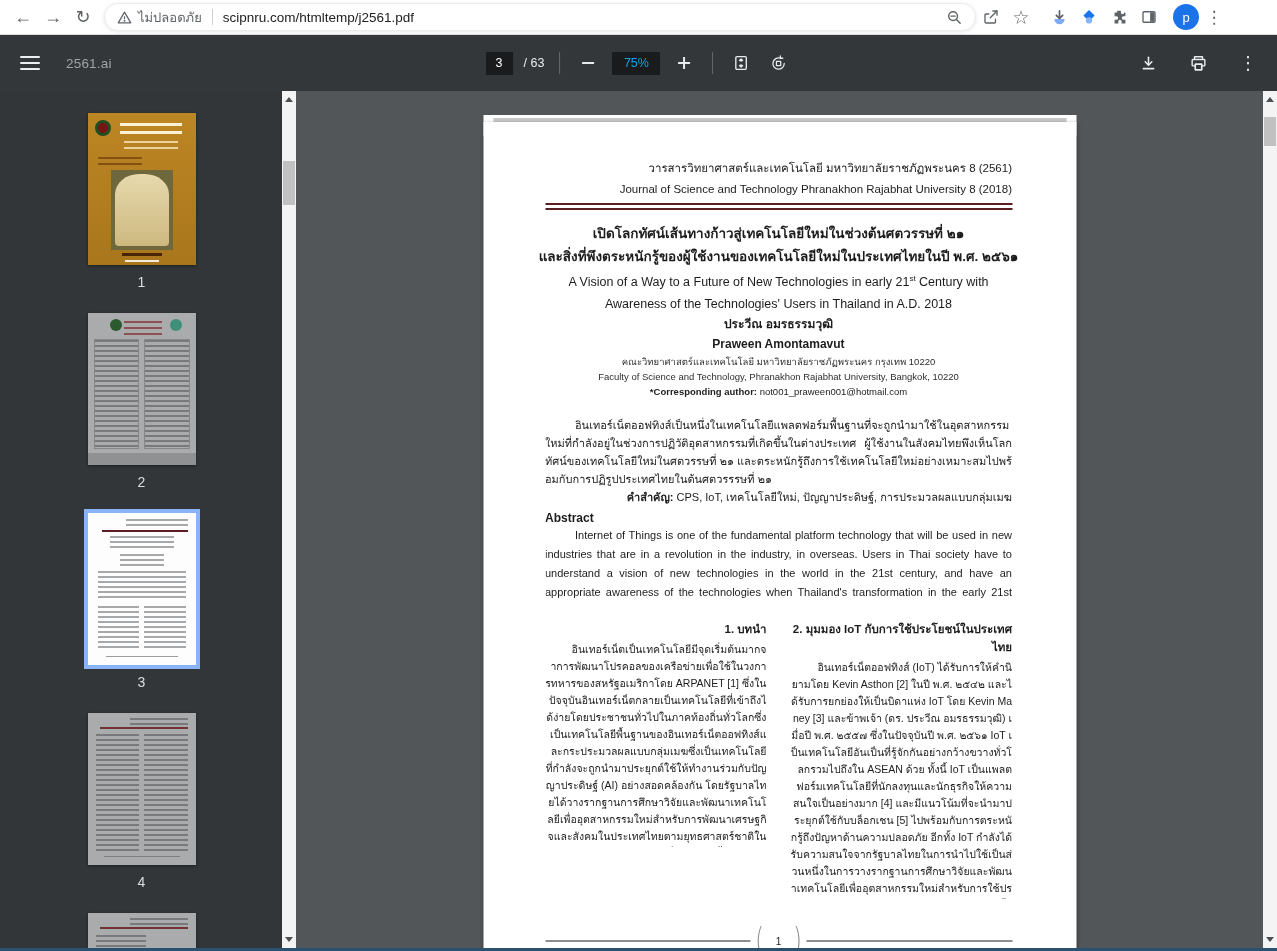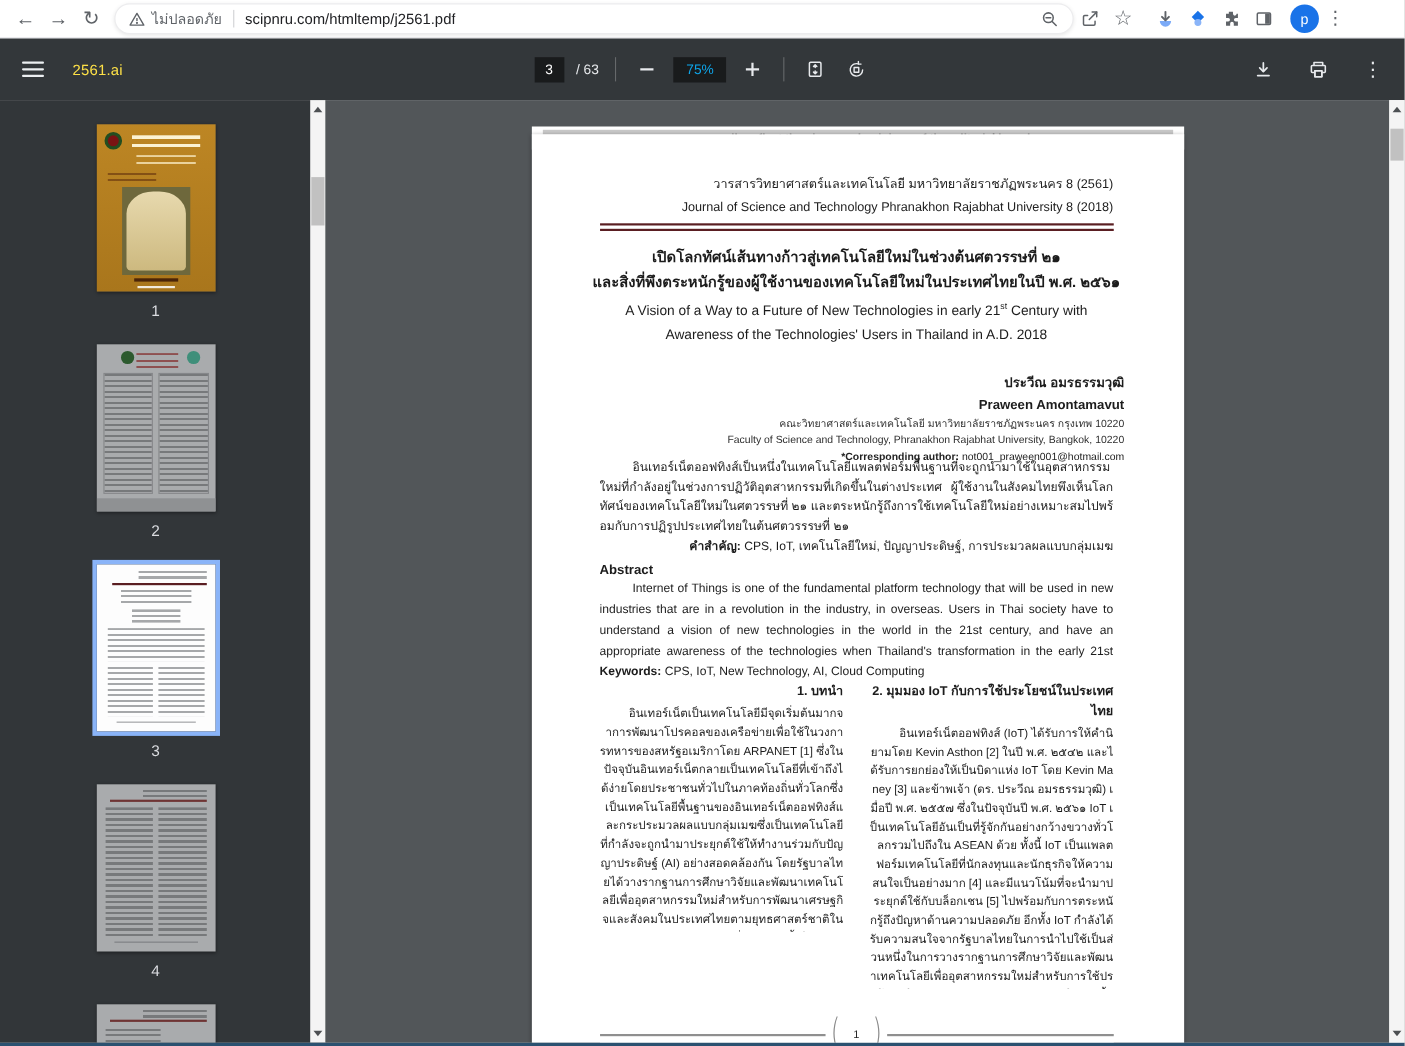--- a/index.html
+++ b/index.html
@@ -40,21 +40,21 @@
   .kebab-glyph{ font-size:17px; letter-spacing:0; }
 
   
   .pdf-toolbar{
     position:absolute; top:35px; left:0; right:0; height:56px;
     background:#33373a; color:#e8eaed; display:flex; align-items:center;
   }
   .hamburger{ width:20px; height:14px; margin-left:20px; display:flex; flex-direction:column;
     justify-content:space-between; cursor:pointer; }
   .hamburger span{ display:block; height:2px; background:#eceff1; border-radius:1px; }
-  .pdf-title{ margin-left:26px; font-size:13.5px; color:#fde047; letter-spacing:.2px; }
+  .pdf-title{ margin-left:26px; font-size:13.5px; color:#a3a3a3; letter-spacing:.2px; }
   .pdf-center{
     position:absolute; left:50%; top:0; height:100%; transform:translateX(-50%);
     display:flex; align-items:center; gap:11px;
   }
   .page-box{ min-width:27px; height:23px; background:#191b1c; color:#fff; font-size:12.5px;
     display:flex; align-items:center; justify-content:center; padding:0 5px; }
   .page-total{ font-size:12.5px; color:#e8eaed; }
   .vsep{ width:1px; height:22px; background:rgba(255,255,255,.25); margin:0 4px; }
   .zoom-box{ width:48px; height:23px; background:#191b1c; color:#0ea5e9; font-size:12.5px;
     display:flex; align-items:center; justify-content:center; }
@@ -129,21 +129,21 @@
 
   .jheader{ position:absolute; left:0; right:0; top:36px; text-align:right;
     font-size:11.5px; line-height:21px; color:#222; }
   .red-rule{ position:absolute; left:0; right:0; top:81px; height:7px;
     border-top:2px solid #5a1e22; border-bottom:2px solid #5a1e22; }
   .title-block{ position:absolute; left:-10px; right:-10px; top:100px; height:94px; overflow:hidden; text-align:center; }
   .title-th{ font-weight:bold; font-size:13.5px; line-height:23px; }
   .title-en{ font-size:12.5px; line-height:22px; }
   .title-en sup{ font-size:8px; }
 
-  .authors{ position:absolute; left:-10px; right:-10px; top:216px; height:88px; overflow:hidden; text-align:right; }
+  .authors{ position:absolute; left:-10px; right:-10px; top:192px; height:88px; overflow:hidden; text-align:center; }
   .auth-name{ font-weight:bold; font-size:12px; line-height:20px; }
   .affil{ font-size:9.5px; line-height:15px; color:#2e2e2e; }
   .corr{ font-size:9.5px; line-height:16px; color:#222; }
   .corr b{ font-weight:bold; }
 
   .abs-th{ position:absolute; left:0; right:0; top:294px; height:112px; overflow:hidden; }
   .abs-en{ position:absolute; left:0; right:0; top:388px; height:134px; overflow:hidden; }
   .abs-head{ font-weight:bold; font-size:12px; line-height:16px; }
   .abs-body{ margin:0; text-align:justify; text-indent:30px; font-size:11px; line-height:18px; overflow:hidden; }
   .abs-th .abs-body{ height:72px; }
@@ -426,21 +426,20 @@
         </div>
 
         <div class="abs-th">
           <p class="abs-body th-wrap">อินเทอร์เน็ตออฟทิงส์เป็นหนึ่งในเทคโนโลยีแพลตฟอร์มพื้นฐานที่จะถูกนำมาใช้ในอุตสาหกรรมใหม่ที่กำลังอยู่ในช่วงการปฏิวัติอุตสาหกรรมที่เกิดขึ้นในต่างประเทศ ผู้ใช้งานในสังคมไทยพึงเห็นโลกทัศน์ของเทคโนโลยีใหม่ในศตวรรษที่ ๒๑ และตระหนักรู้ถึงการใช้เทคโนโลยีใหม่อย่างเหมาะสมไปพร้อมกับการปฏิรูปประเทศไทยในต้นศตวรรรษที่ ๒๑</p>
           <div class="kw th-wrap"><b>คำสำคัญ:</b><span> CPS, IoT, เทคโนโลยีใหม่, ปัญญาประดิษฐ์, การประมวลผลแบบกลุ่มเมฆ</span></div>
         </div>
 
         <div class="abs-en">
           <div class="abs-head">Abstract</div>
           <p class="abs-body">Internet of Things is one of the fundamental platform technology that will be used in new industries that are in a revolution in the industry, in overseas. Users in Thai society have to understand a vision of new technologies in the world in the 21st century, and have an appropriate awareness of the technologies when Thailand's transformation in the early 21st century.</p>
-          <div class="kw nw"><b>Keywords:</b><span> CPS, IoT, New Technology, AI, Cloud Computing</span></div>
         </div>
 
         <div class="cols">
           <div class="col">
             <div class="col-head th-wrap">1. บทนำ</div>
             <p class="col-body c1 th-wrap">อินเทอร์เน็ตเป็นเทคโนโลยีมีจุดเริ่มต้นมากจาการพัฒนาโปรคอลของเครือข่ายเพื่อใช้ในวงการทหารของสหรัฐอเมริกาโดย ARPANET [1] ซึ่งในปัจจุบันอินเทอร์เน็ตกลายเป็นเทคโนโลยีที่เข้าถึงได้ง่ายโดยประชาชนทั่วไปในภาคท้องถิ่นทั่วโลกซึ่งเป็นเทคโนโลยีพื้นฐานของอินเทอร์เน็ตออฟทิงส์และกระประมวลผลแบบกลุ่มเมฆซึ่งเป็นเทคโนโลยีที่กำลังจะถูกนำมาประยุกต์ใช้ให้ทำงานร่วมกับปัญญาประดิษฐ์ (AI) อย่างสอดคล้องกัน โดยรัฐบาลไทยได้วางรากฐานการศึกษาวิจัยและพัฒนาเทคโนโลยีเพื่ออุตสาหกรรมใหม่สำหรับการพัฒนาเศรษฐกิจและสังคมในประเทศไทยตามยุทธศาสตร์ชาติในช่วงการปฏิวัติอุตสาหกรรมที่กำลังเกิดขึ้นในปัจจุบันอย่างต่อเนื่องในช่วงต้นศตวรรษที่ ๒๑ นี้</p>
           </div>
           <div class="col">
             <div class="col-head th-wrap">2. มุมมอง IoT กับการใช้ประโยชน์ในประเทศไทย</div>
             <p class="col-body c2 th-wrap">อินเทอร์เน็ตออฟทิงส์ (IoT) ได้รับการให้คำนิยามโดย Kevin Asthon [2] ในปี พ.ศ. ๒๕๔๒ และได้รับการยกย่องให้เป็นบิดาแห่ง IoT โดย Kevin Maney [3] และข้าพเจ้า (ดร. ประวีณ อมรธรรมวุฒิ) เมื่อปี พ.ศ. ๒๕๕๗ ซึ่งในปัจจุบันปี พ.ศ. ๒๕๖๑ IoT เป็นเทคโนโลยีอันเป็นที่รู้จักกันอย่างกว้างขวางทั่วโลกรวมไปถึงใน ASEAN ด้วย ทั้งนี้ IoT เป็นแพลตฟอร์มเทคโนโลยีที่นักลงทุนและนักธุรกิจให้ความสนใจเป็นอย่างมาก [4] และมีแนวโน้มที่จะนำมาประยุกต์ใช้กับบล็อกเชน [5] ไปพร้อมกับการตระหนักรู้ถึงปัญหาด้านความปลอดภัย อีกทั้ง IoT กำลังได้รับความสนใจจากรัฐบาลไทยในการนำไปใช้เป็นส่วนหนึ่งในการวางรากฐานการศึกษาวิจัยและพัฒนาเทคโนโลยีเพื่ออุตสาหกรรมใหม่สำหรับการใช้ประโยชน์ในการพัฒนาเศรษฐกิจและสังคมให้เกิดขึ้นภายในประเทศไทยในอนาคตอีกด้วย ซึ่ง IoT นั้นเปิดกว้างในด้านการ</p>

